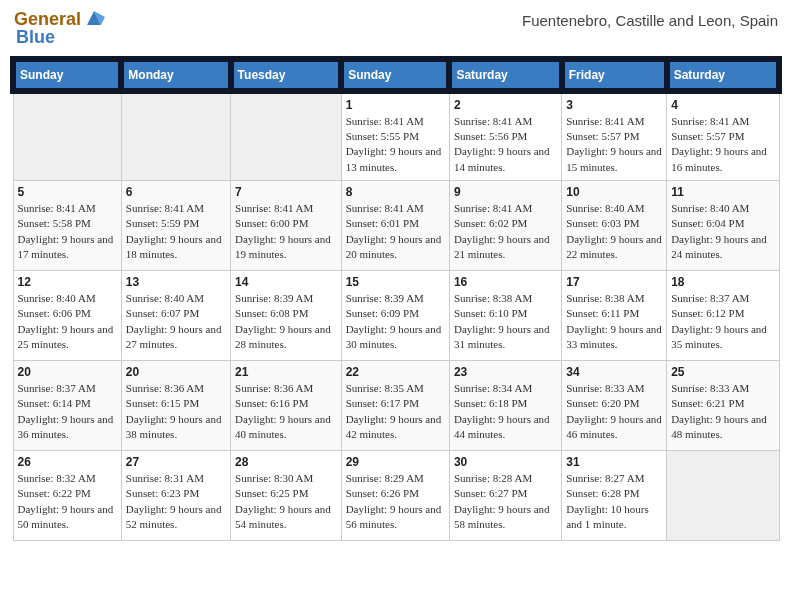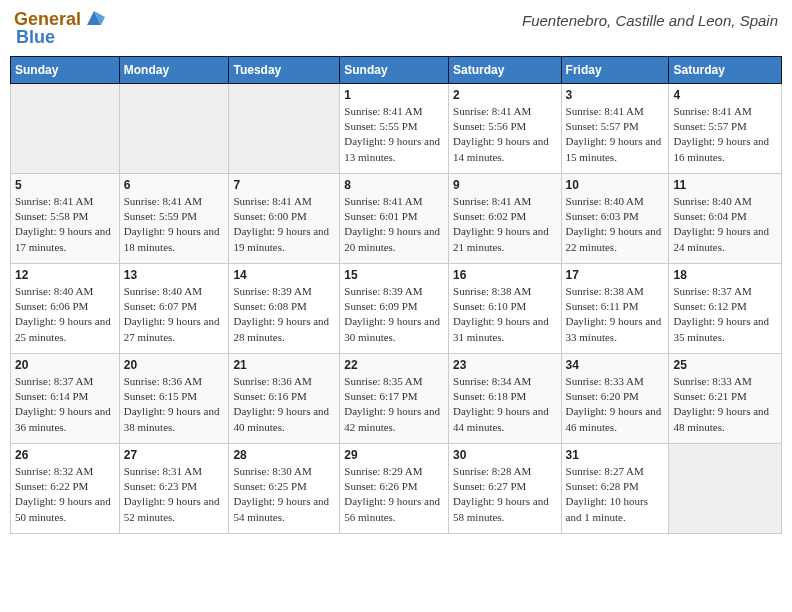--- a/index.html
+++ b/index.html
@@ -34,35 +34,34 @@
     .main-title {
       font-size: 32px;
       font-weight: bold;
       color: #222;
       line-height: 1.1;
     }
     .subtitle {
       font-size: 15px;
       color: #444;
       margin-top: 2px;
-      font-style: italic;
     }
     table {
       width: 100%;
       border-collapse: collapse;
       font-size: 11px;
     }
     thead tr th {
       background-color: #3a7cc1;
       color: #fff;
       font-weight: bold;
       font-size: 12px;
       padding: 6px 4px;
       text-align: left;
-      border: 1px solid #0f172a;
+      border: 6px solid #0f172a;
     }
     tbody tr td {
       border: 1px solid #ccc;
       vertical-align: top;
       padding: 4px 4px 4px 4px;
       min-height: 80px;
       height: 90px;
       background: #fff;
     }
     tbody tr:nth-child(even) td {

